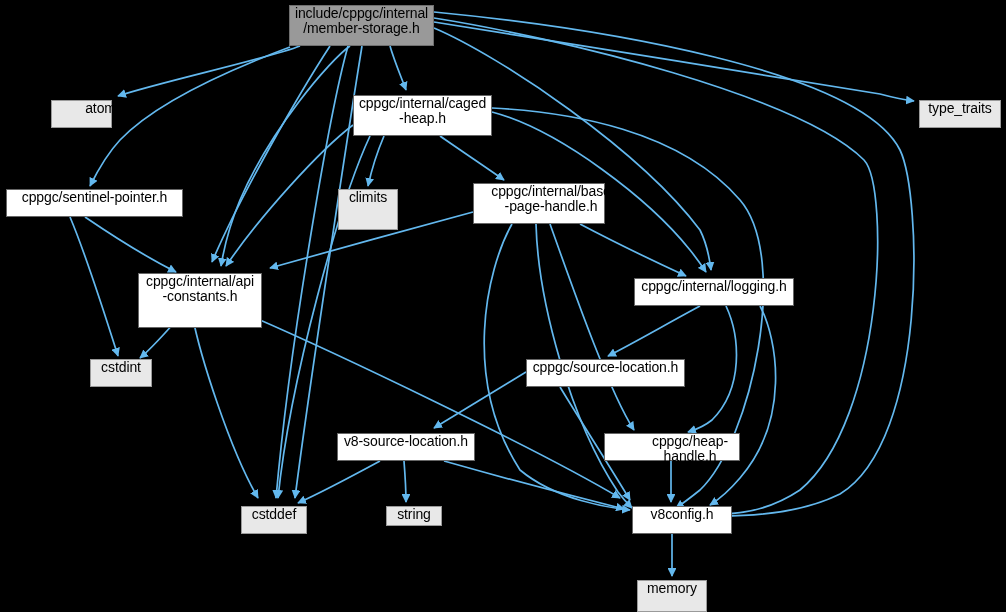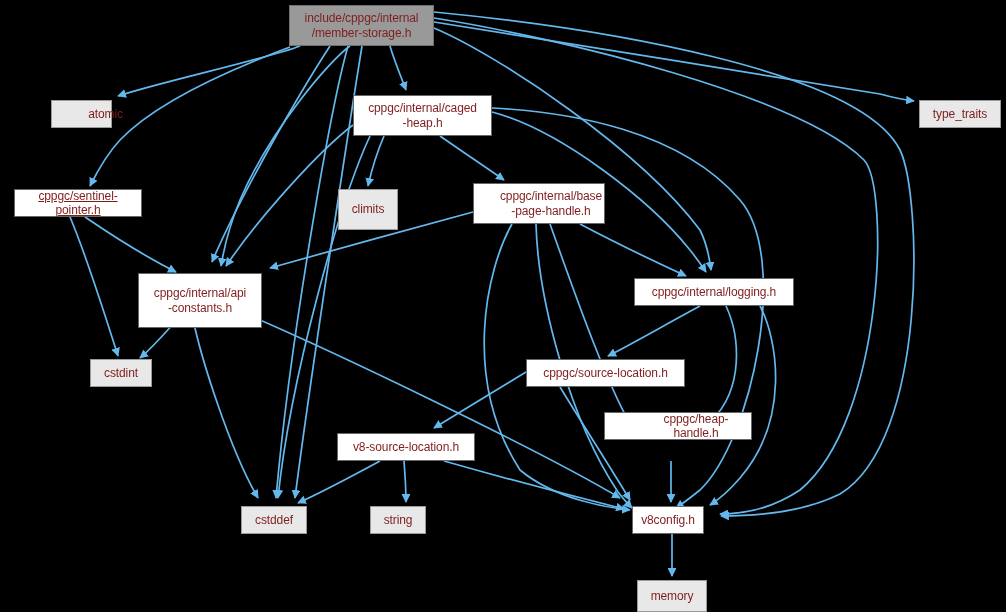--- a/index.html
+++ b/index.html
@@ -7,25 +7,25 @@
     position:relative;
     width:1006px;height:612px;
     background:#000;
     font-family:"Liberation Sans", sans-serif;
     overflow:hidden;
   }
   svg#edges{position:absolute;left:0;top:0;width:1006px;height:612px;}
   .node{
     position:absolute;
     box-sizing:border-box;
-    display:flex;align-items:center;justify-content:center;
+    display:flex;align-items:flex-start;justify-content:center;
     text-align:center;
-    font-size:12px;
+    font-size:14px;
     line-height:14.5px;
-    color:#7f1d1d;
+    color:#000000;
     white-space:pre-line;
     letter-spacing:-0.1px;
   }
   .node.root{background:#999999;border:1px solid #707070;}
   .node.sys{background:#e8e8e8;border:1px solid #9a9a9a;}
   .node.hdr{background:#ffffff;border:1px solid #666666;}
   .node-label{display:block;padding:0 3px;}
 </style>
 </head>
 <body>
@@ -79,30 +79,30 @@
       </g>
   </svg>
 
   <div id="node-layer">
       <div class="node root" style="left: 289px; top: 5px; width: 145px; height: 41px;"><span class="node-label">include/cppgc/internal
 /member-storage.h</span></div>
       <div class="node sys" style="left: 51px; top: 100px; width: 61px; height: 28px; padding-left: 48px;"><span class="node-label">atomic</span></div>
       <div class="node hdr" style="left: 353px; top: 95px; width: 139px; height: 41px;"><span class="node-label">cppgc/internal/caged
 -heap.h</span></div>
       <div class="node sys" style="left: 919px; top: 100px; width: 82px; height: 28px;"><span class="node-label">type_traits</span></div>
-      <div class="node hdr" style="left: 14px; top: 189px; width: 128px; height: 28px; text-decoration: underline;"><span class="node-label">cppgc/sentinel-pointer.h</span></div>
+      <div class="node hdr" style="left: 6px; top: 189px; width: 177px; height: 28px;"><span class="node-label">cppgc/sentinel-pointer.h</span></div>
       <div class="node sys" style="left: 338px; top: 189px; width: 60px; height: 41px;"><span class="node-label">climits</span></div>
       <div class="node hdr" style="left: 473px; top: 183px; width: 132px; height: 41px; padding-left: 24px;"><span class="node-label">cppgc/internal/base
 -page-handle.h</span></div>
       <div class="node hdr" style="left: 138px; top: 273px; width: 124px; height: 55px;"><span class="node-label">cppgc/internal/api
 -constants.h</span></div>
       <div class="node hdr" style="left: 634px; top: 278px; width: 160px; height: 28px;"><span class="node-label">cppgc/internal/logging.h</span></div>
       <div class="node sys" style="left: 90px; top: 359px; width: 62px; height: 28px;"><span class="node-label">cstdint</span></div>
       <div class="node hdr" style="left: 526px; top: 359px; width: 159px; height: 28px;"><span class="node-label">cppgc/source-location.h</span></div>
       <div class="node hdr" style="left: 337px; top: 433px; width: 138px; height: 28px;"><span class="node-label">v8-source-location.h</span></div>
-      <div class="node hdr" style="left: 604px; top: 412px; width: 148px; height: 28px; padding-left: 36px;"><span class="node-label">cppgc/heap-handle.h</span></div>
+      <div class="node hdr" style="left: 604px; top: 433px; width: 136px; height: 28px; padding-left: 36px;"><span class="node-label">cppgc/heap-handle.h</span></div>
       <div class="node sys" style="left: 241px; top: 506px; width: 66px; height: 28px;"><span class="node-label">cstddef</span></div>
-      <div class="node sys" style="left: 370px; top: 506px; width: 56px; height: 28px;"><span class="node-label">string</span></div>
-      <div class="node hdr" style="left: 632px; top: 506px; width: 72px; height: 28px;"><span class="node-label">v8config.h</span></div>
+      <div class="node sys" style="left: 386px; top: 506px; width: 56px; height: 20px;"><span class="node-label">string</span></div>
+      <div class="node hdr" style="left: 632px; top: 506px; width: 100px; height: 28px;"><span class="node-label">v8config.h</span></div>
       <div class="node sys" style="left: 637px; top: 580px; width: 70px; height: 32px;"><span class="node-label">memory</span></div>
     </div>
 
 </div>
 
 </body></html>

